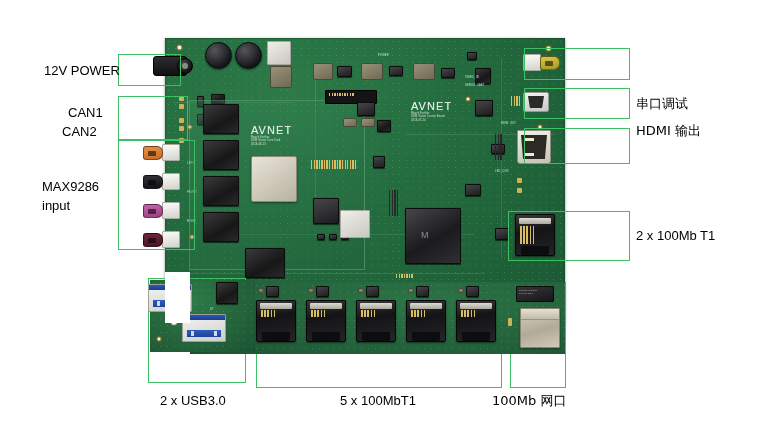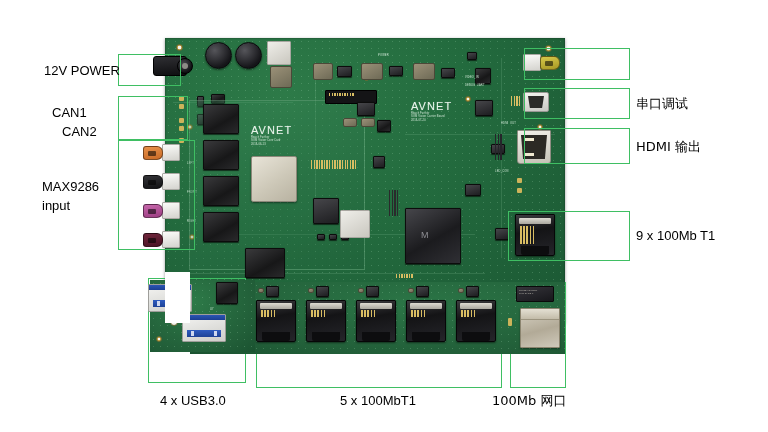--- a/index.html
+++ b/index.html
@@ -496,27 +496,27 @@
   <div class="cbox" style="left:524px;top:88px;width:106px;height:31px;"></div>
   <div class="cbox" style="left:524px;top:128px;width:106px;height:36px;"></div>
   <div class="cbox" style="left:508px;top:211px;width:122px;height:50px;"></div>
 
   <div class="cbox" style="left:148px;top:278px;width:98px;height:105px;"></div>
   <div class="cbox" style="left:256px;top:282px;width:246px;height:106px;"></div>
   <div class="cbox" style="left:510px;top:282px;width:56px;height:106px;"></div>
 
   <div class="clabel" style="left:44px;top:62px;">12V POWER</div>
 
-  <div class="clabel two" style="left:52px;top:103px;">CAN1</div>
+  <div class="clabel two" style="left:68px;top:103px;">CAN1</div>
   <div class="clabel two" style="left:62px;top:122px;">CAN2</div>
 
   <div class="clabel two" style="left:42px;top:177px;">MAX9286</div>
   <div class="clabel two" style="left:42px;top:196px;">input</div>
 
   <div class="clabel cn" style="left:636px;top:95px;">串口调试</div>
-  <div class="clabel cn" style="left:636px;top:138px;">HDMI 输出</div>
-  <div class="clabel" style="left:636px;top:227px;">9 x 100Mb T1</div>
-
-  <div class="clabel" style="left:160px;top:392px;">4 x USB3.0</div>
+  <div class="clabel cn" style="left:636px;top:122px;">HDMI 输出</div>
+  <div class="clabel" style="left:636px;top:227px;">2 x 100Mb T1</div>
+
+  <div class="clabel" style="left:160px;top:392px;">2 x USB3.0</div>
   <div class="clabel" style="left:340px;top:392px;">5 x 100MbT1</div>
   <div class="clabel cn" style="left:492px;top:392px;">100Mb 网口</div>
 
 </div>
 
 </body></html>

